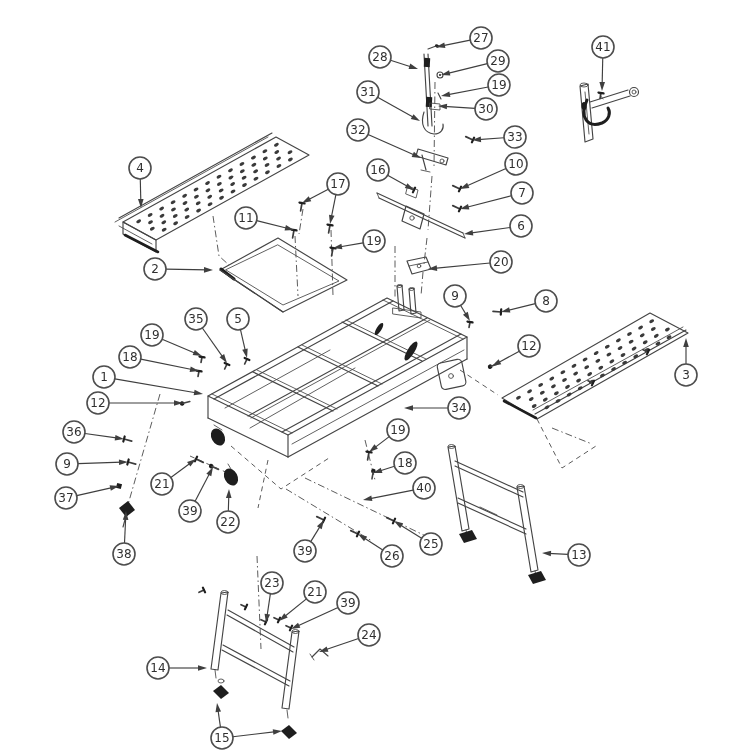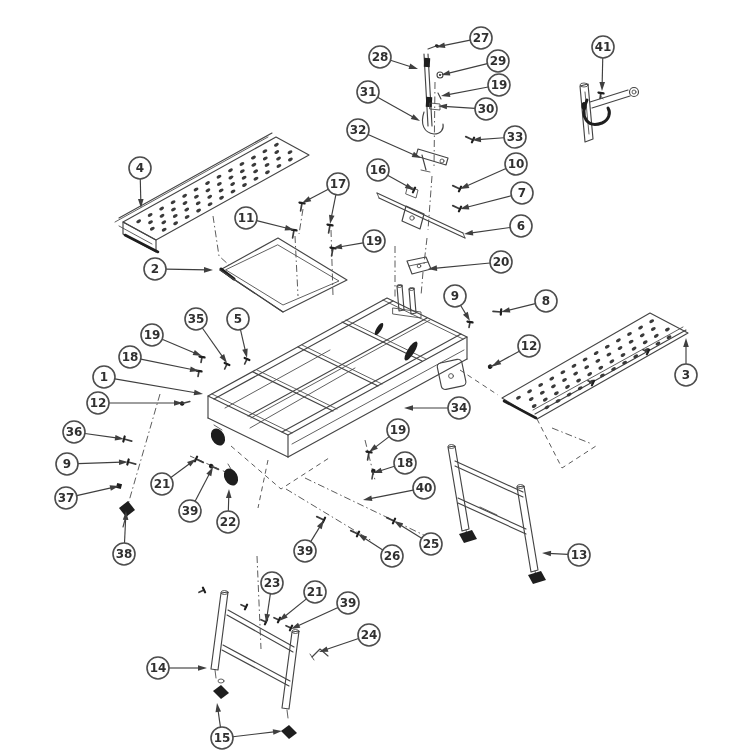--- a/index.html
+++ b/index.html
@@ -1,17 +1,17 @@
 <!DOCTYPE html>
 <html><head>
 <meta charset="utf-8">
 <style>
   html,body{margin:0;padding:0;background:#ffffff;}
   .stage{position:relative;width:750px;height:750px;background:#ffffff;overflow:hidden;
-         font-family:"DejaVu Sans","Liberation Sans",sans-serif;font-weight:bold;}
+         font-family:"DejaVu Sans","Liberation Sans",sans-serif;}
   svg{display:block}
   .ln{stroke:#454545;fill:none;stroke-width:1.15;stroke-linecap:round;stroke-linejoin:round;}
   .ln2{stroke:#454545;fill:none;stroke-width:0.85;stroke-linecap:round;}
   .dk{fill:#1e1e1e;stroke:none;}
   .dd{stroke:#4a4a4a;fill:none;stroke-width:0.9;stroke-dasharray:7 3 1.5 3;}
   .ds{stroke:#4a4a4a;fill:none;stroke-width:0.9;stroke-dasharray:5 4;}
   .callout-num{font-family:"DejaVu Sans","Liberation Sans",sans-serif;}
 </style>
 </head>
 <body>

